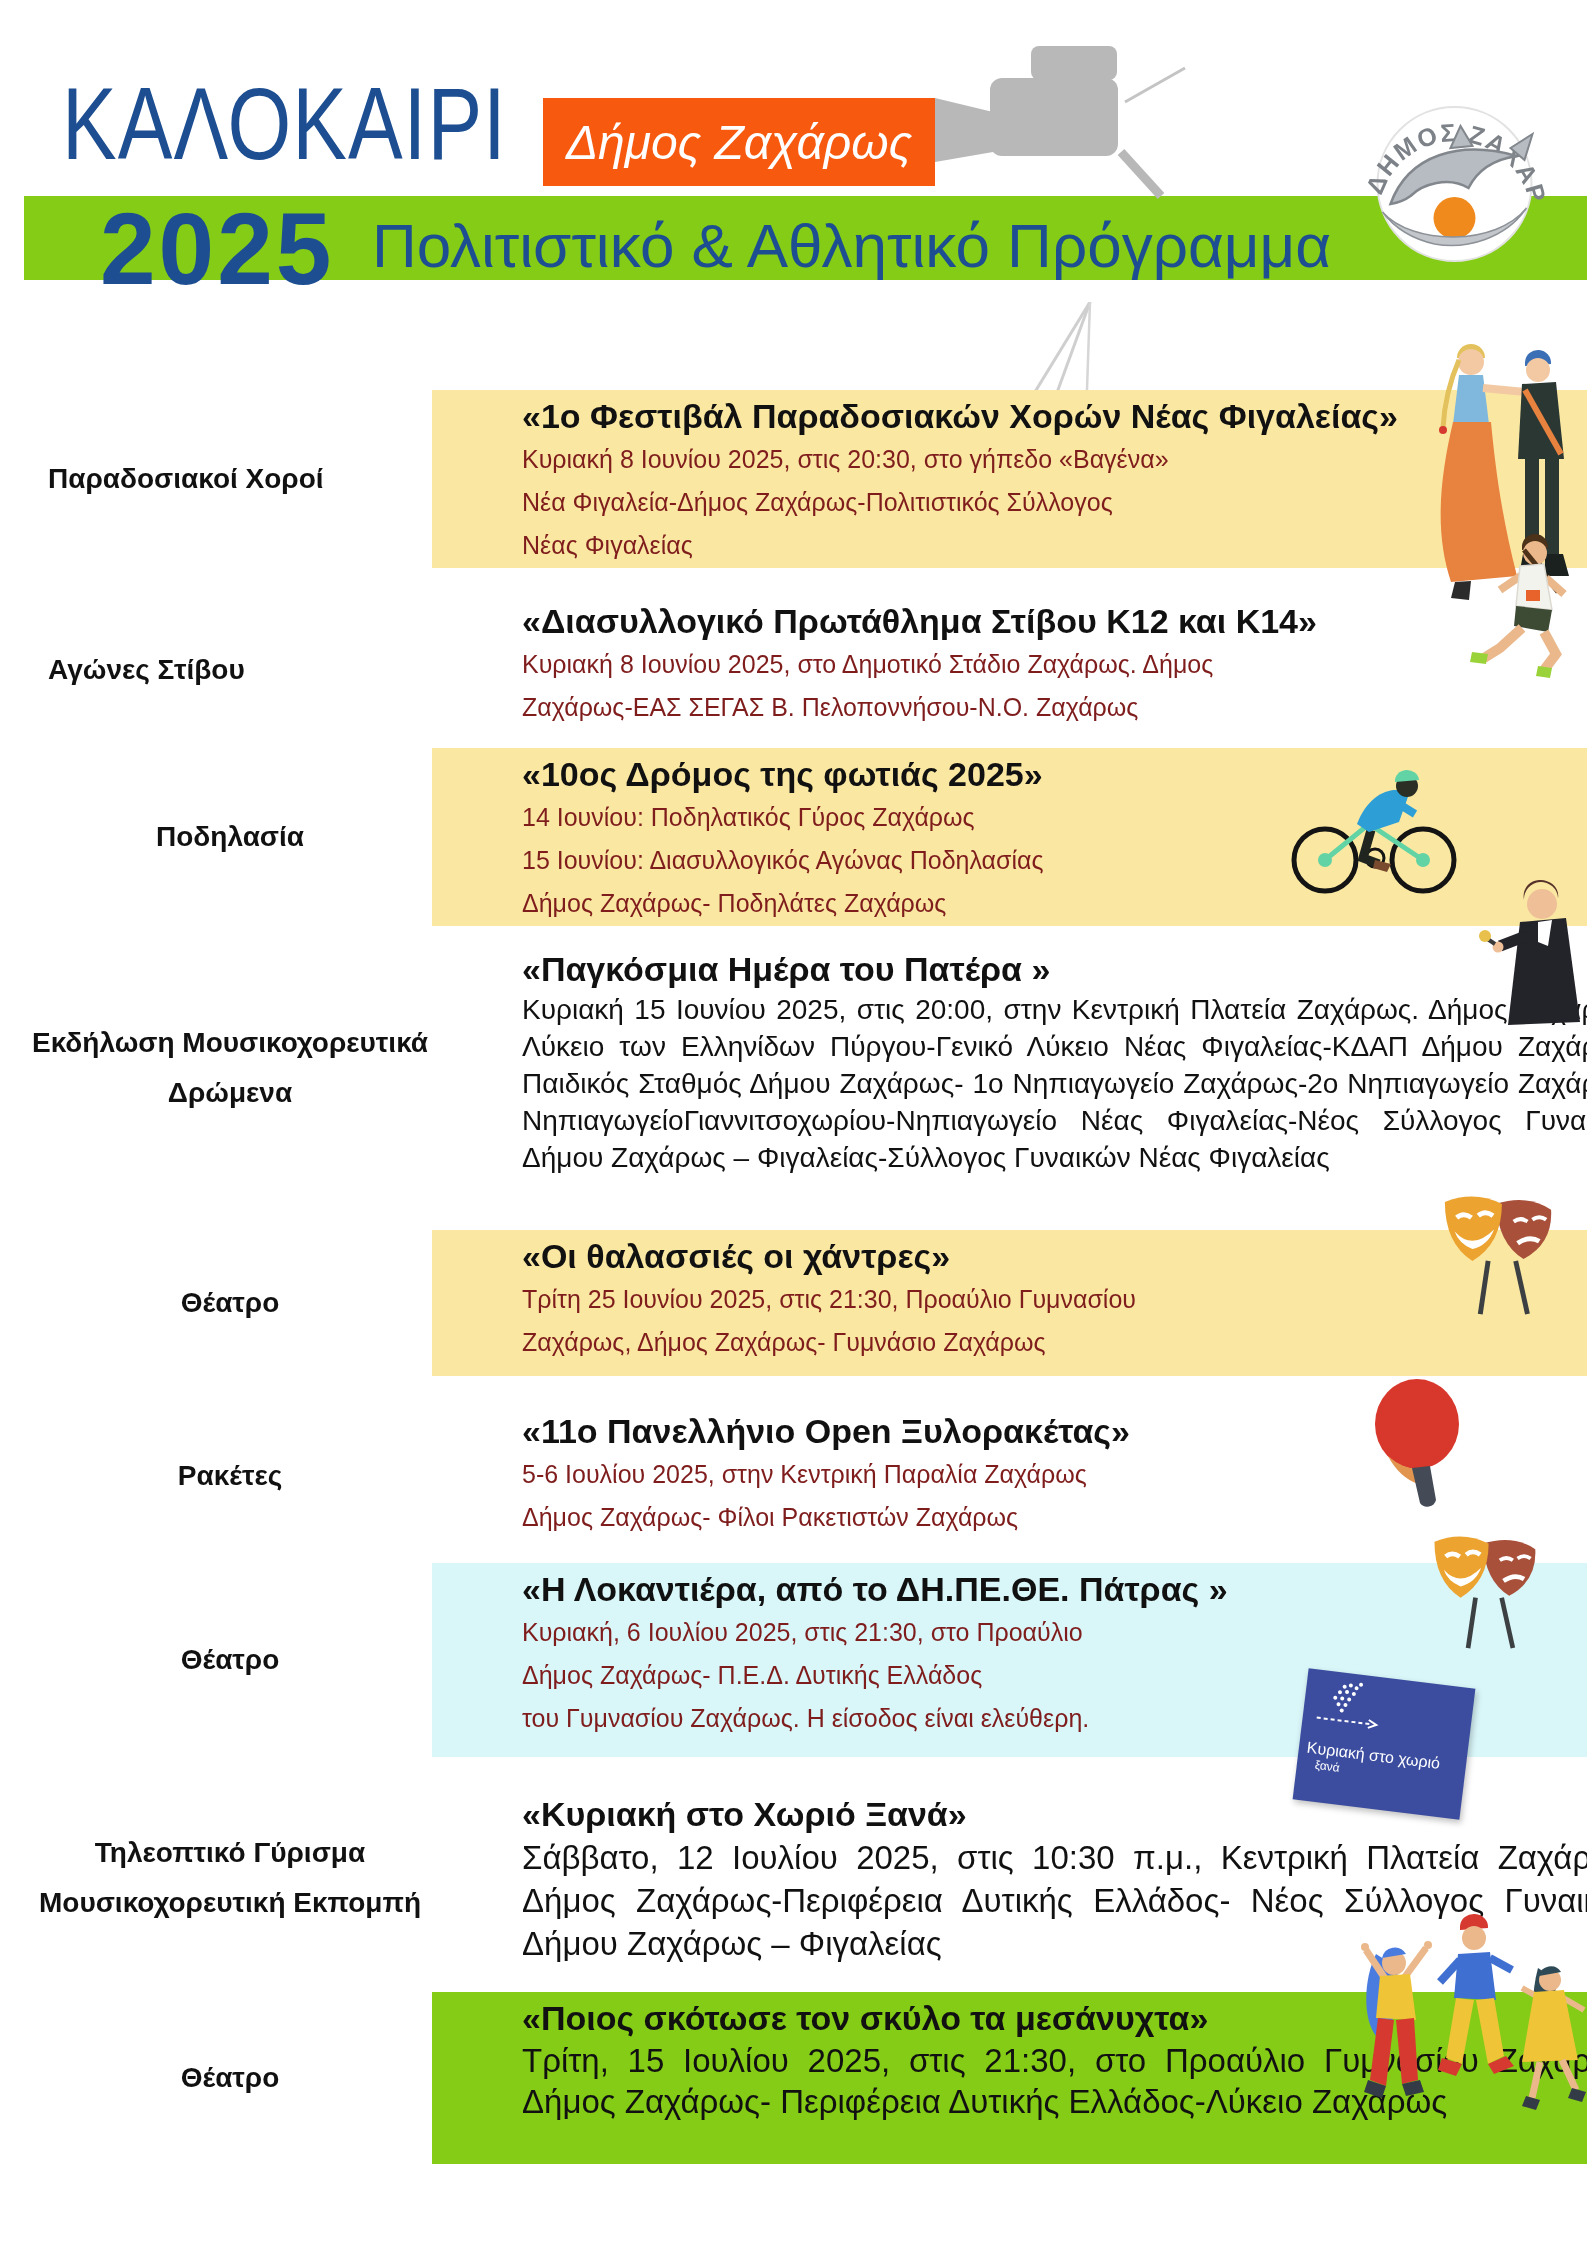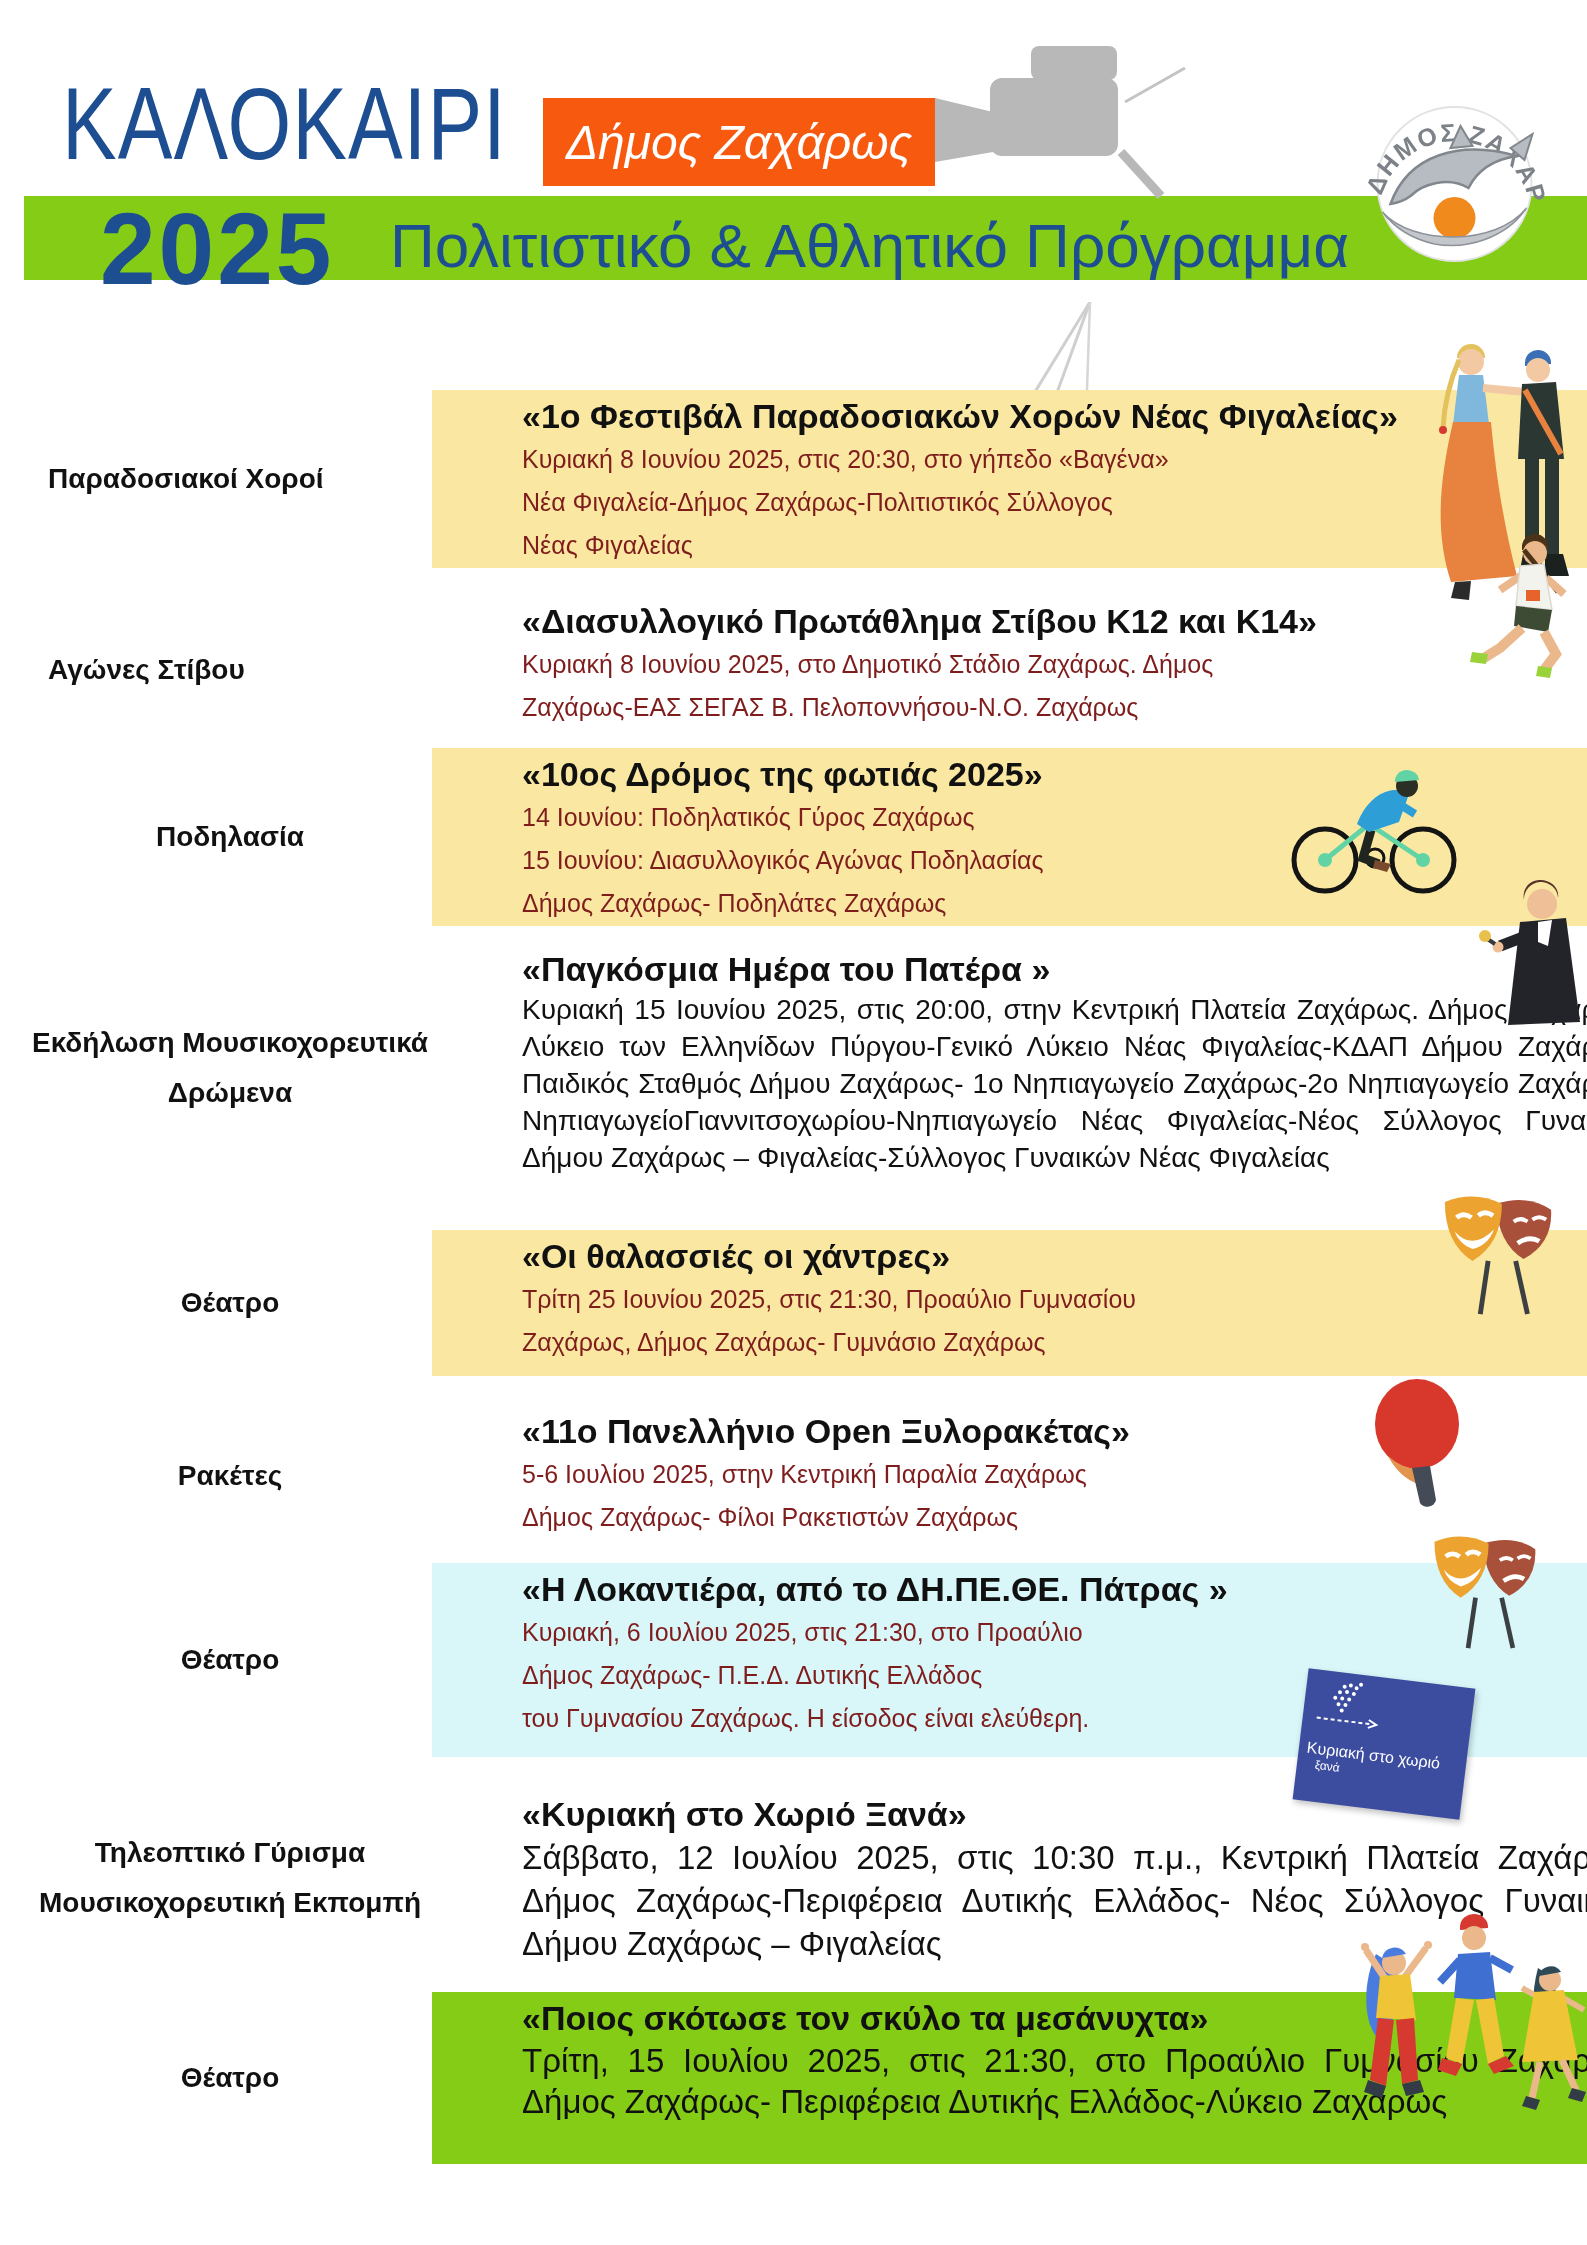--- a/index.html
+++ b/index.html
@@ -8,21 +8,21 @@
   
   .hdr-title{position:absolute;left:62px;top:66px;font-size:82px;color:#1d4e91;
              letter-spacing:1px;transform:scaleY(1.24);transform-origin:left top;white-space:nowrap;}
   .hdr-badge{position:absolute;left:543px;top:98px;width:392px;height:88px;background:#f75a0f;
              color:#fff;font-size:48px;display:flex;align-items:center;justify-content:center;white-space:nowrap;font-style:italic;}
   .beams{position:absolute;left:940px;top:302px;z-index:0;}
   .camera{position:absolute;left:935px;top:40px;z-index:2;}
   .band{position:absolute;left:0;top:196px;width:1587px;height:84px;background:#84cc16;z-index:1;margin-left:24px;}
   .year{position:absolute;left:76px;top:8px;font-size:100px;font-weight:bold;color:#1d4e91;
         letter-spacing:3px;transform:scaleY(1.02);transform-origin:left top;line-height:86px;}
-  .subtitle{position:absolute;left:366px;top:14px;font-size:62px;color:#1d4e91;white-space:nowrap;}
+  .subtitle{position:absolute;left:348px;top:14px;font-size:62px;color:#1d4e91;white-space:nowrap;}
   .logo{position:absolute;left:1352px;top:88px;z-index:4;}
   
   .row{position:absolute;left:0;width:1587px;}
   .cat{position:absolute;left:28px;width:404px;top:50%;transform:translateY(-50%);
        font-weight:bold;font-size:28px;line-height:50px;text-align:center;color:#111;}
   .cat.left{text-align:left;padding-left:20px;box-sizing:border-box;}
   .box{position:absolute;left:432px;width:1236px;top:0;height:100%;
        padding:5px 26px 0 90px;box-sizing:border-box;}
   .bg-yellow{background:#fae8a2;}
   .bg-cyan{background:#d9f6f9;}

